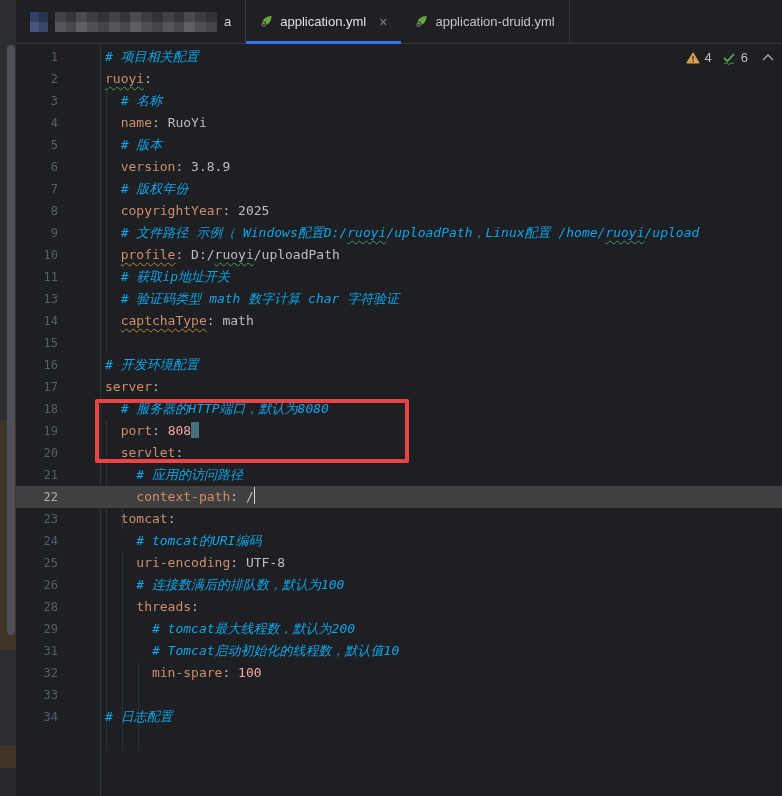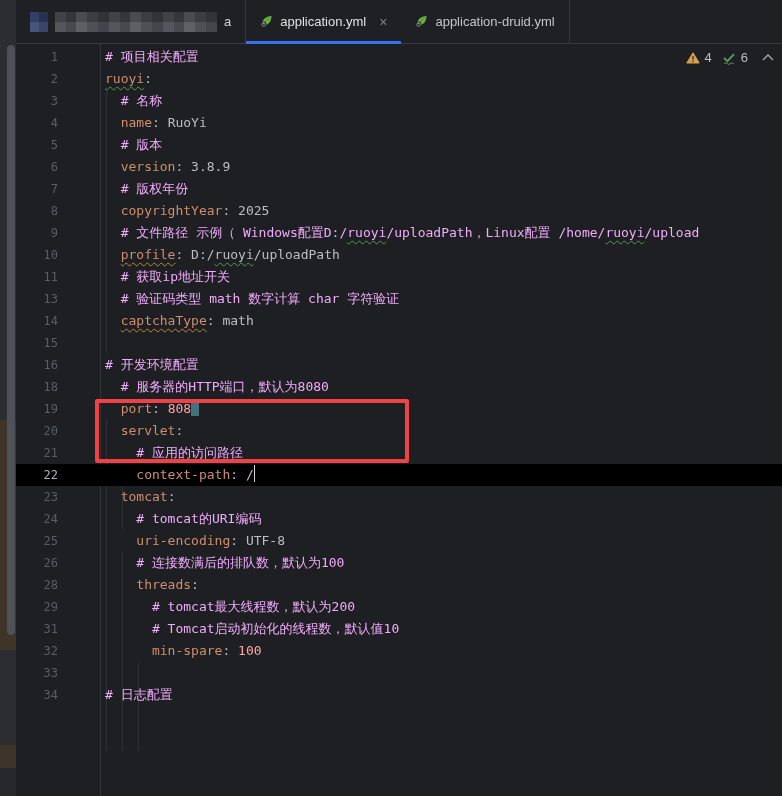--- a/index.html
+++ b/index.html
@@ -28,30 +28,30 @@
       background:repeating-linear-gradient(0deg, rgba(255,255,255,.05) 0 10px, rgba(0,0,0,.14) 10px 20px),
                  repeating-linear-gradient(90deg,#4b4d52 0 11px,#3d3f44 11px 21px,#55575c 21px 32px,#45474c 32px 43px,#393b40 43px 54px); }
   .mosaic-tail { color:#d2d4d9; font-size:13px; }
 
   
   .editor { position:absolute; left:16px; top:44px; width:766px; height:752px; background:#1e1f22; overflow:hidden; }
   .gutter-border { position:absolute; left:84px; top:0; width:1px; height:752px; background:#313438; }
   .indent-guide { position:absolute; width:1px; background:#2f3236; }
   .lines { position:absolute; left:0; top:2px; width:766px; }
   .line { display:flex; height:22px; line-height:22px; position:relative; }
-  .line.current { background:#000000; }
+  .line.current { background:#404040; }
   .lnum { flex:0 0 84px; width:84px; padding-right:42px; text-align:right;
           font-family:"DejaVu Sans Mono", monospace; font-size:12px; color:#585e68; }
   .line.current .lnum { color:#aeb1b8; }
   .lcode { margin-left:5px; white-space:pre; font-family:"DejaVu Sans Mono", monospace; font-size:13px; color:#bcbec4; }
   .seg-key { color:#cf8e6d; }
   .seg-punct { color:#bcbec4; }
   .seg-str { color:#bcbec4; }
   .seg-num { color:#fca5a5; }
-  .seg-comment { color:#f0abfc; }
+  .seg-comment { color:#0ea5e9; font-style:italic; }
   .u-typo { text-decoration:underline wavy #549a52 1px; text-underline-offset:3px; }
   .u-warn { text-decoration:underline wavy #b8893c 1px; text-underline-offset:3px; }
   .selblock { display:inline-block; width:8px; height:16px; background:#45717c; vertical-align:-3px; }
   .caret { display:inline-block; width:1.5px; height:17px; background:#cdd3dc; vertical-align:-3px; }
 
   
   .red-rect { position:absolute; left:79px; top:355px; width:314px; height:64px;
               border:4px solid #ee4247; border-radius:2px; pointer-events:none; }
 
   
@@ -166,20 +166,24 @@
         </div>
         <div class="line">
           <span class="lnum">15</span>
           <span class="lcode"></span>
         </div>
         <div class="line">
           <span class="lnum">16</span>
           <span class="lcode"><span class="seg-comment"># 开发环境配置</span></span>
         </div>
         <div class="line">
+          <span class="lnum">17</span>
+          <span class="lcode"><span class="seg-key">server</span><span class="seg-punct">:</span></span>
+        </div>
+        <div class="line">
           <span class="lnum">18</span>
           <span class="lcode">  <span class="seg-comment"># 服务器的HTTP端口，默认为8080</span></span>
         </div>
         <div class="line">
           <span class="lnum">19</span>
           <span class="lcode">  <span class="seg-key">port</span><span class="seg-punct">: </span><span class="seg-num">808</span><span class="selblock"></span></span>
         </div>
         <div class="line">
           <span class="lnum">20</span>
           <span class="lcode">  <span class="seg-key">servlet</span><span class="seg-punct">:</span></span>

